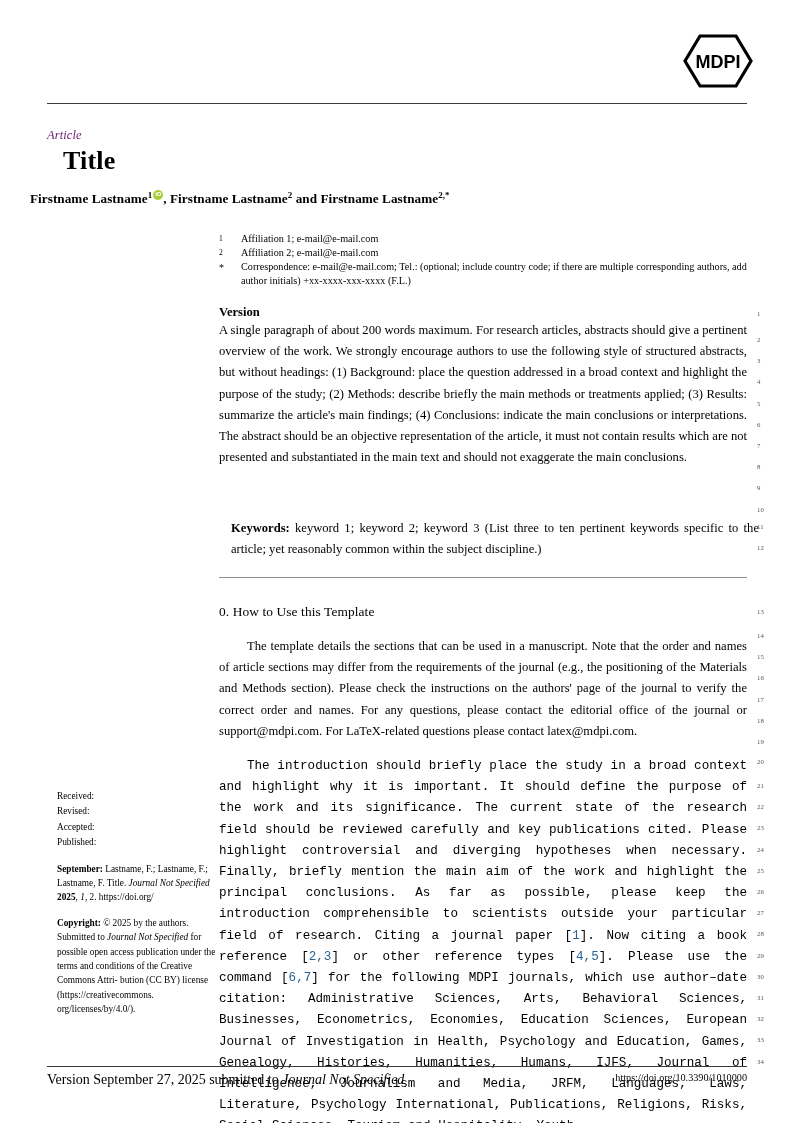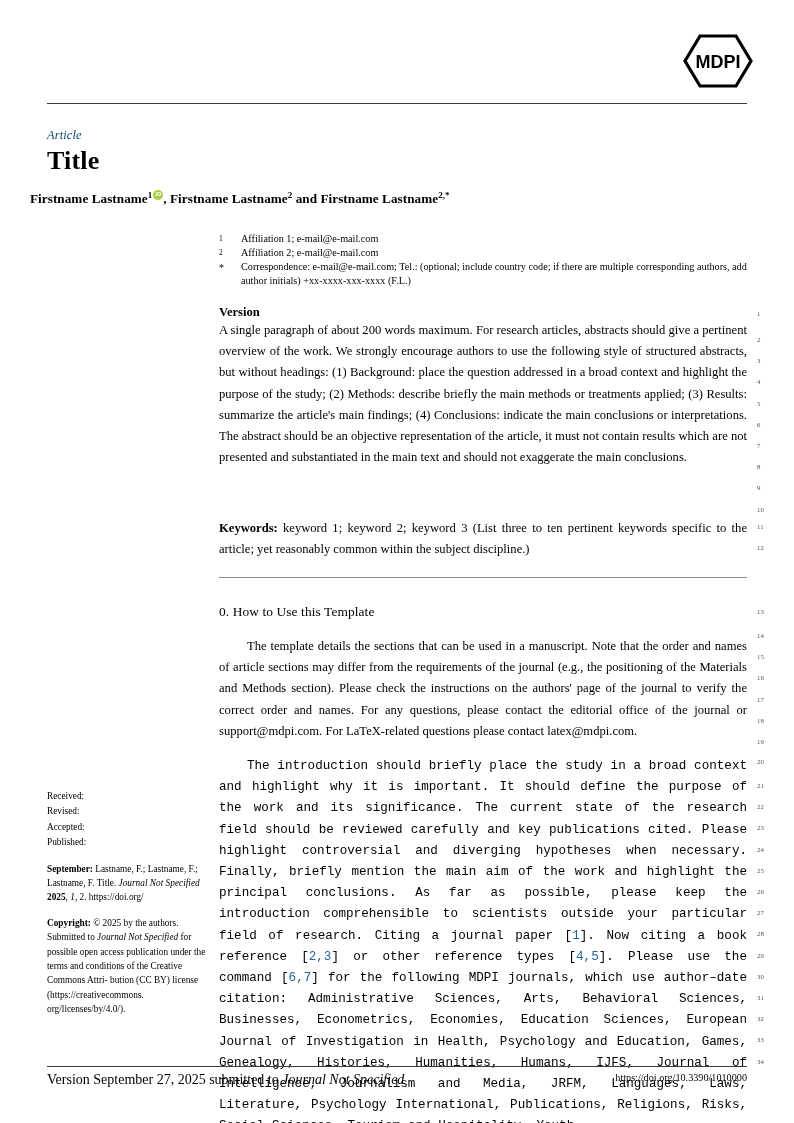--- a/index.html
+++ b/index.html
@@ -37,27 +37,27 @@
     border-top: 1.6px solid #3a3a42;
   }
 
   
   .article-kind {
     position: absolute;
     left: 47px;
     top: 128px;
     font-style: italic;
     font-size: 12.5px;
-    color: #0c4a6e;
+    color: #701a75;
     letter-spacing: .1px;
     text-align: right;
   }
   .doc-title {
     position: absolute;
-    left: 47px;
+    left: 63px;
     top: 146px;
     font-size: 26px;
     font-weight: bold;
     letter-spacing: .2px;
   }
   .authors {
     position: absolute;
     left: 30px;
     top: 190px;
     font-size: 13.2px;
@@ -145,41 +145,41 @@
     text-align: justify;
     margin: 0;
     hyphens: manual;
   }
   .indent { text-indent: 28px; }
   .cite { color: #2a6496; }
   .ital { font-style: italic; }
 
   .abstract-block { position: absolute; left: 0; top: 0; width: 528px; }
   .abstract-body { margin-top: 13px; }
-  .keywords-block { position: absolute; left: 0; top: 213px; width: 528px; }
+  .keywords-block { position: absolute; left: 12px; top: 213px; width: 528px; }
   .kw-label { font-weight: bold; }
 
   .mid-rule {
     position: absolute;
     left: 0;
     top: 272px;
     width: 528px;
     height: 0;
     border-top: 1.1px solid #8c8c8c;
   }
 
   .sec0 { position: absolute; left: 0; top: 299px; width: 528px; }
   .sec0 .body-par { margin-top: 16px; }
   .sec1 { position: absolute; left: 0; top: 449px; width: 528px; }
   .sec1 .body-par { margin-top: 2px; font-family: Liberation Mono, monospace; }
 
   
   .margin-notes {
     position: absolute;
-    left: 47px;
+    left: 57px;
     top: 789px;
     width: 160px;
     font-size: 9.3px;
     line-height: 15.4px;
   }
   .dates div { margin: 0; }
   .note-block { margin-top: 11px; line-height: 14.4px; }
   .note-block b { font-weight: bold; }
   .note-em { font-style: italic; }
 

